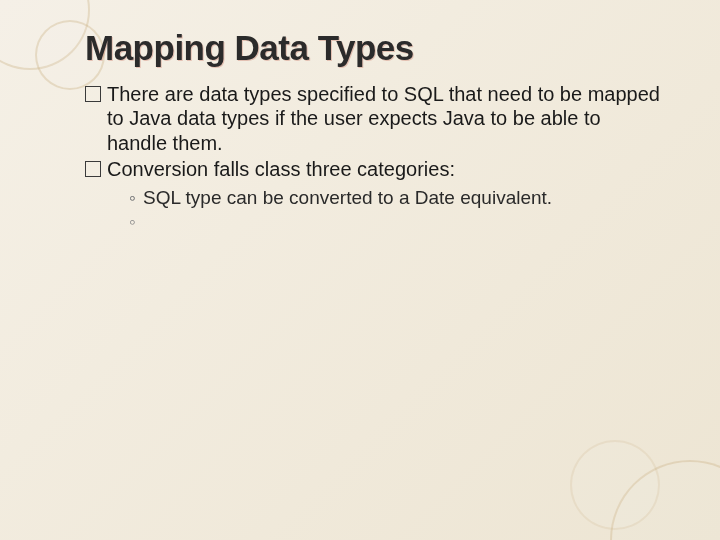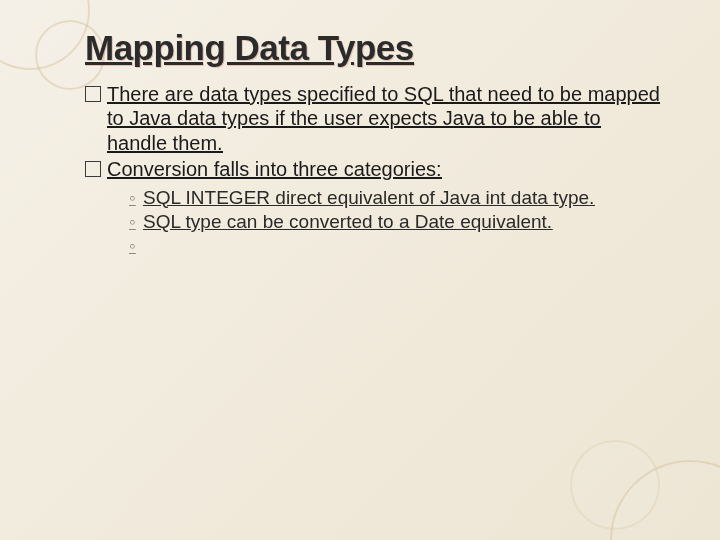--- a/index.html
+++ b/index.html
@@ -1,15 +1,15 @@
 <!DOCTYPE html>
 <html><head>
   <meta charset="utf-8">
   <style>
-    * { margin: 0; padding: 0; box-sizing: border-box; text-decoration: underline; }
+    * { margin: 0; padding: 0; box-sizing: border-box; }
     body {
       width: 720px;
       height: 540px;
       background: linear-gradient(135deg, #f5f0e6 0%, #ede5d3 100%);
       font-family: Arial, Helvetica, sans-serif;
       position: relative;
       overflow: hidden;
     }
     .deco-circle {
       position: absolute;
@@ -86,25 +86,24 @@
 <div class="deco-circle c3"></div>
 <div class="deco-circle c4"></div>
 
 <div class="slide">
   <h1>Mapping Data Types</h1>
   <ul class="bullets">
     <li>
       <span>There are data types specified to SQL that need to be mapped to Java data types if the user expects Java to be able to handle them.</span>
     </li>
     <li>
-      <span>Conversion falls into three categories:</span>
+      <span>Conversion falls class three categories:</span>
       <ul class="sub">
         <li>
           <span class="marker">◦</span>
-          <span class="sub-desc">SQL INTEGER direct equivalent of Java int data type.</span>
         </li>
         <li>
           <span class="marker">◦</span>
           <span>SQL type can be converted to a Date equivalent.</span>
         </li>
         <li>
           <span class="marker">◦</span>
         </li>
       </ul>
     </li>

